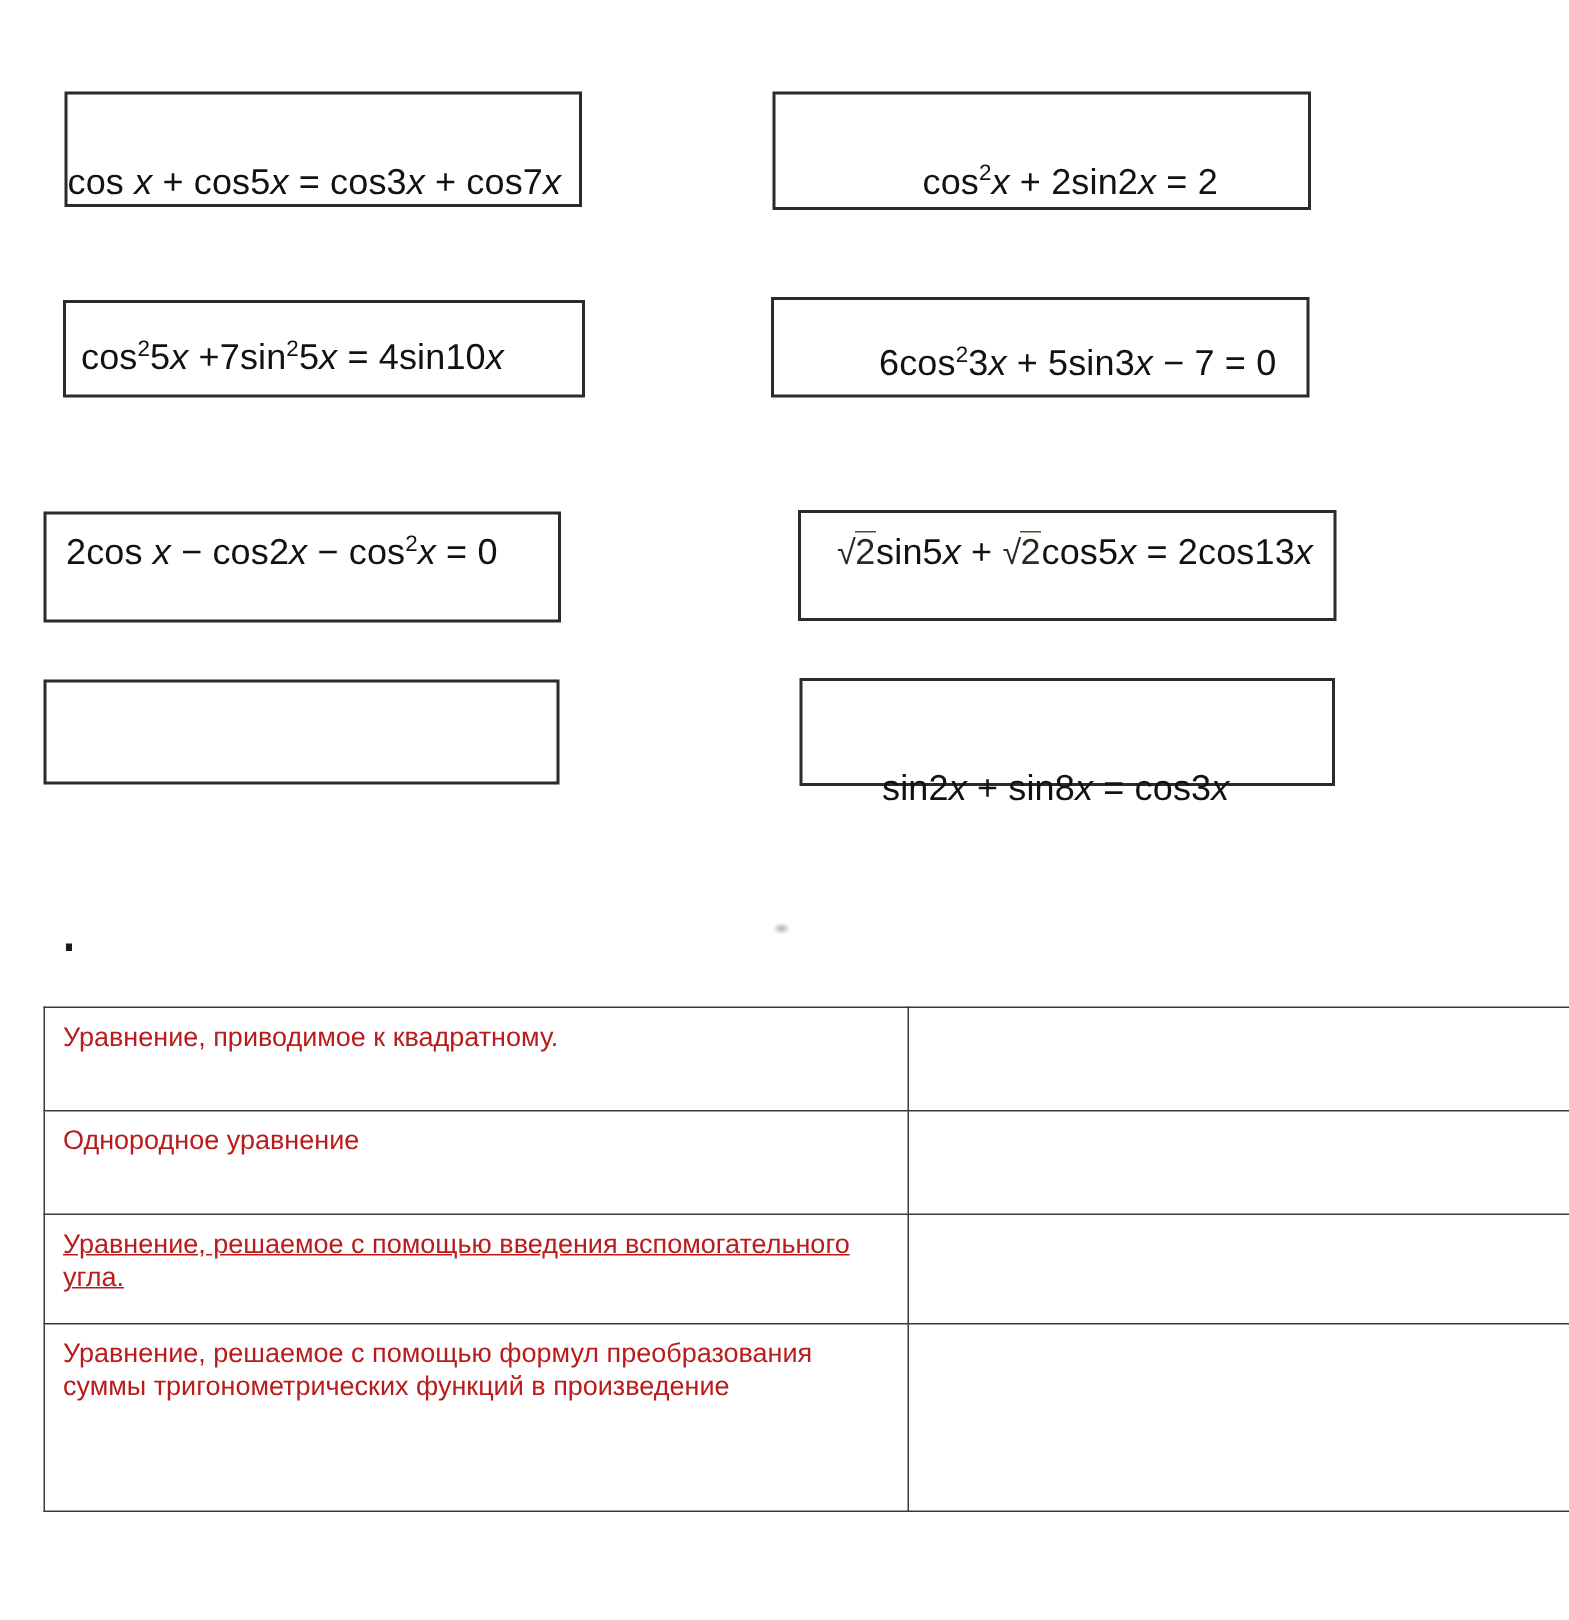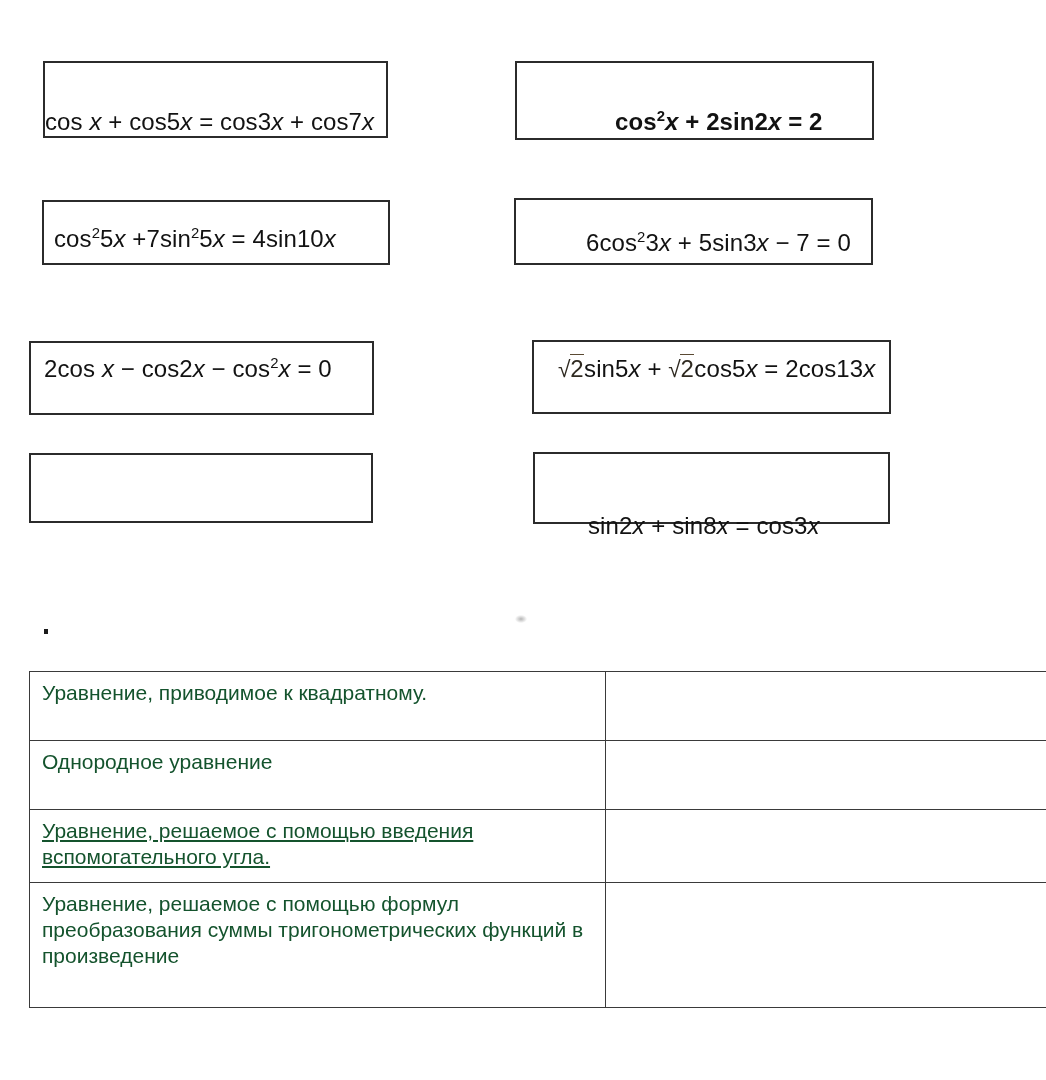--- a/index.html
+++ b/index.html
@@ -76,43 +76,43 @@
     position: absolute;
     left: 29px;
     top: 671px;
     width: 1020px;
     border-collapse: collapse;
     table-layout: fixed;
   }
   #class-table td {
     border: 1.6px solid #3a3a3a;
     padding: 8px 10px 8px 12px;
-    font-size: 21px;
+    font-size: 18px;
     line-height: 1.24;
     vertical-align: top;
-    color: #14532d;
+    color: #b91c1c;
     background: #ffffff;
   }
   #class-table td.label-col { width: 553px; }
   #class-table td.blank-col { width: 467px; }
   #class-table tr.r1 td { height: 52px; }
   #class-table tr.r2 td { height: 52px; }
   #class-table tr.r3 td { height: 56px; text-decoration: underline; }
   #class-table tr.r4 td { height: 108px; }
 </style>
 </head>
 <body>
 
 <div id="page">
 
   <div class="eqbox" style="left:43px; top:61px; width:345px; height:77px;"></div>
   <div class="eqtext" id="eqtext-1" style="left:45px; top:110px;" aria-label="cos x + cos5x = cos3x + cos7x"><span>cos </span><span class="ital">x</span><span> + cos5</span><span class="ital">x</span><span> = cos3</span><span class="ital">x</span><span> + cos7</span><span class="ital">x</span></div>
 
   <div class="eqbox" style="left:515px; top:61px; width:359px; height:79px;"></div>
-  <div class="eqtext" id="eqtext-2" style="left:615px; top:110px;font-weight:bold;" aria-label="cos2x + 2sin2x = 2"><span>cos</span><sup>2</sup><span class="ital">x</span><span> + 2sin2</span><span class="ital">x</span><span> = 2</span></div>
+  <div class="eqtext" id="eqtext-2" style="left:615px; top:110px;" aria-label="cos2x + 2sin2x = 2"><span>cos</span><sup>2</sup><span class="ital">x</span><span> + 2sin2</span><span class="ital">x</span><span> = 2</span></div>
 
   <div class="eqbox" style="left:42px; top:200px; width:348px; height:65px;"></div>
   <div class="eqtext" id="eqtext-3" style="left:54px; top:227px;" aria-label="cos25x +7sin25x = 4sin10x"><span>cos</span><sup>2</sup><span>5</span><span class="ital">x</span><span> +7sin</span><sup>2</sup><span>5</span><span class="ital">x</span><span> = 4sin10</span><span class="ital">x</span></div>
 
   <div class="eqbox" style="left:514px; top:198px; width:359px; height:67px;"></div>
   <div class="eqtext" id="eqtext-4" style="left:586px; top:231px;text-align:right;" aria-label="6cos23x + 5sin3x - 7 = 0"><span>6cos</span><sup>2</sup><span>3</span><span class="ital">x</span><span> + 5sin3</span><span class="ital">x</span><span> − 7 = 0</span></div>
 
   <div class="eqbox" style="left:29px; top:341px; width:345px; height:74px;"></div>
   <div class="eqtext" id="eqtext-5" style="left:44px; top:357px;" aria-label="2cos x - cos2x - cos2x = 0"><span>2cos </span><span class="ital">x</span><span> − cos2</span><span class="ital">x</span><span> − cos</span><sup>2</sup><span class="ital">x</span><span> = 0</span></div>
 

